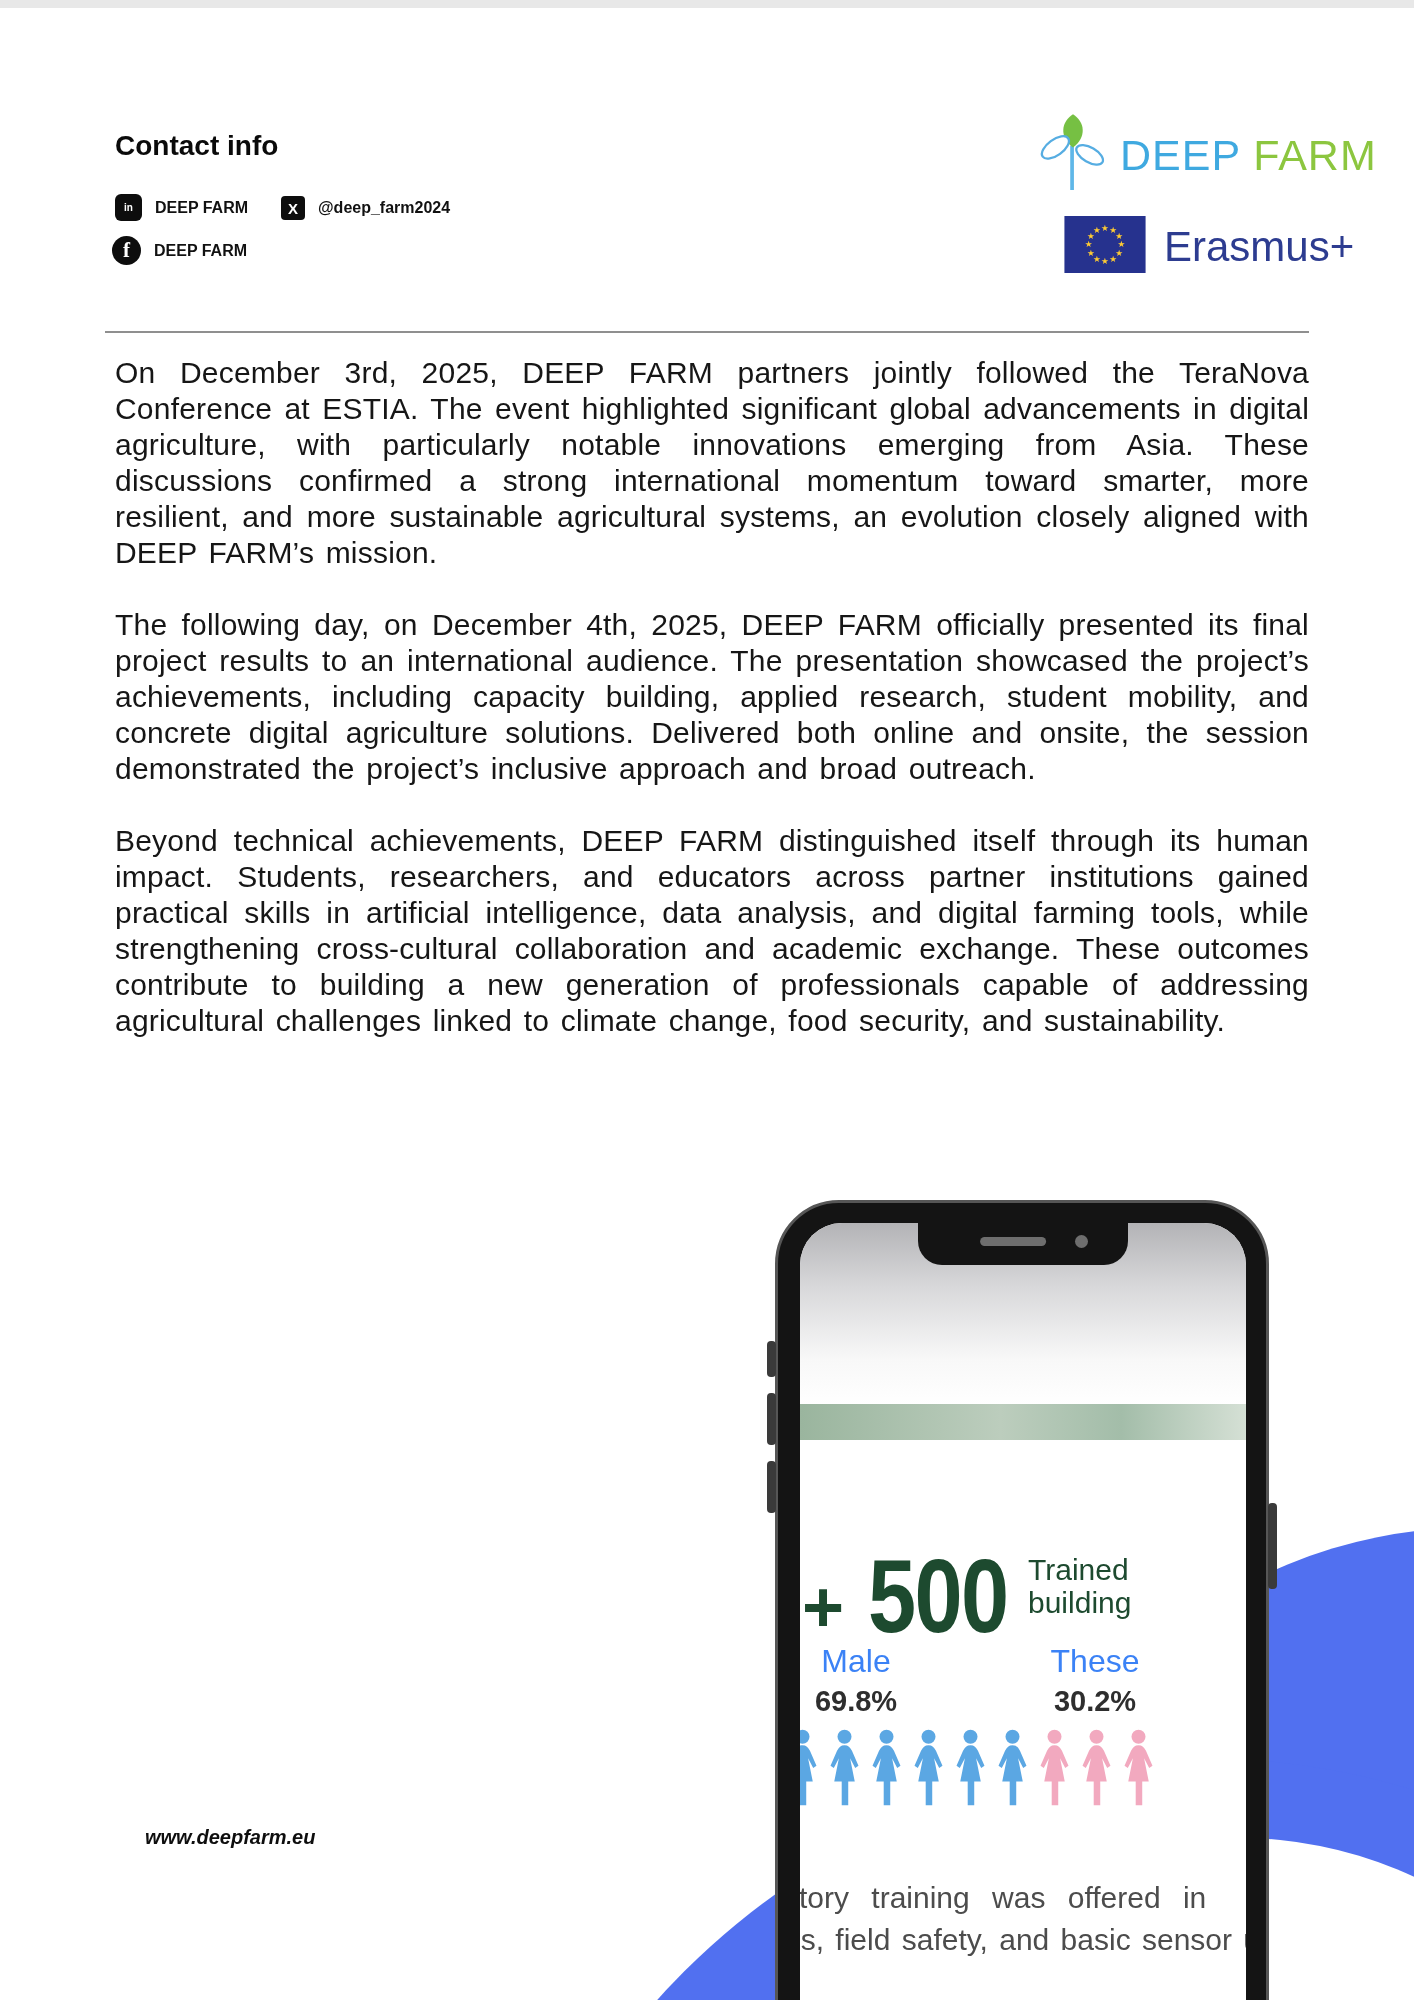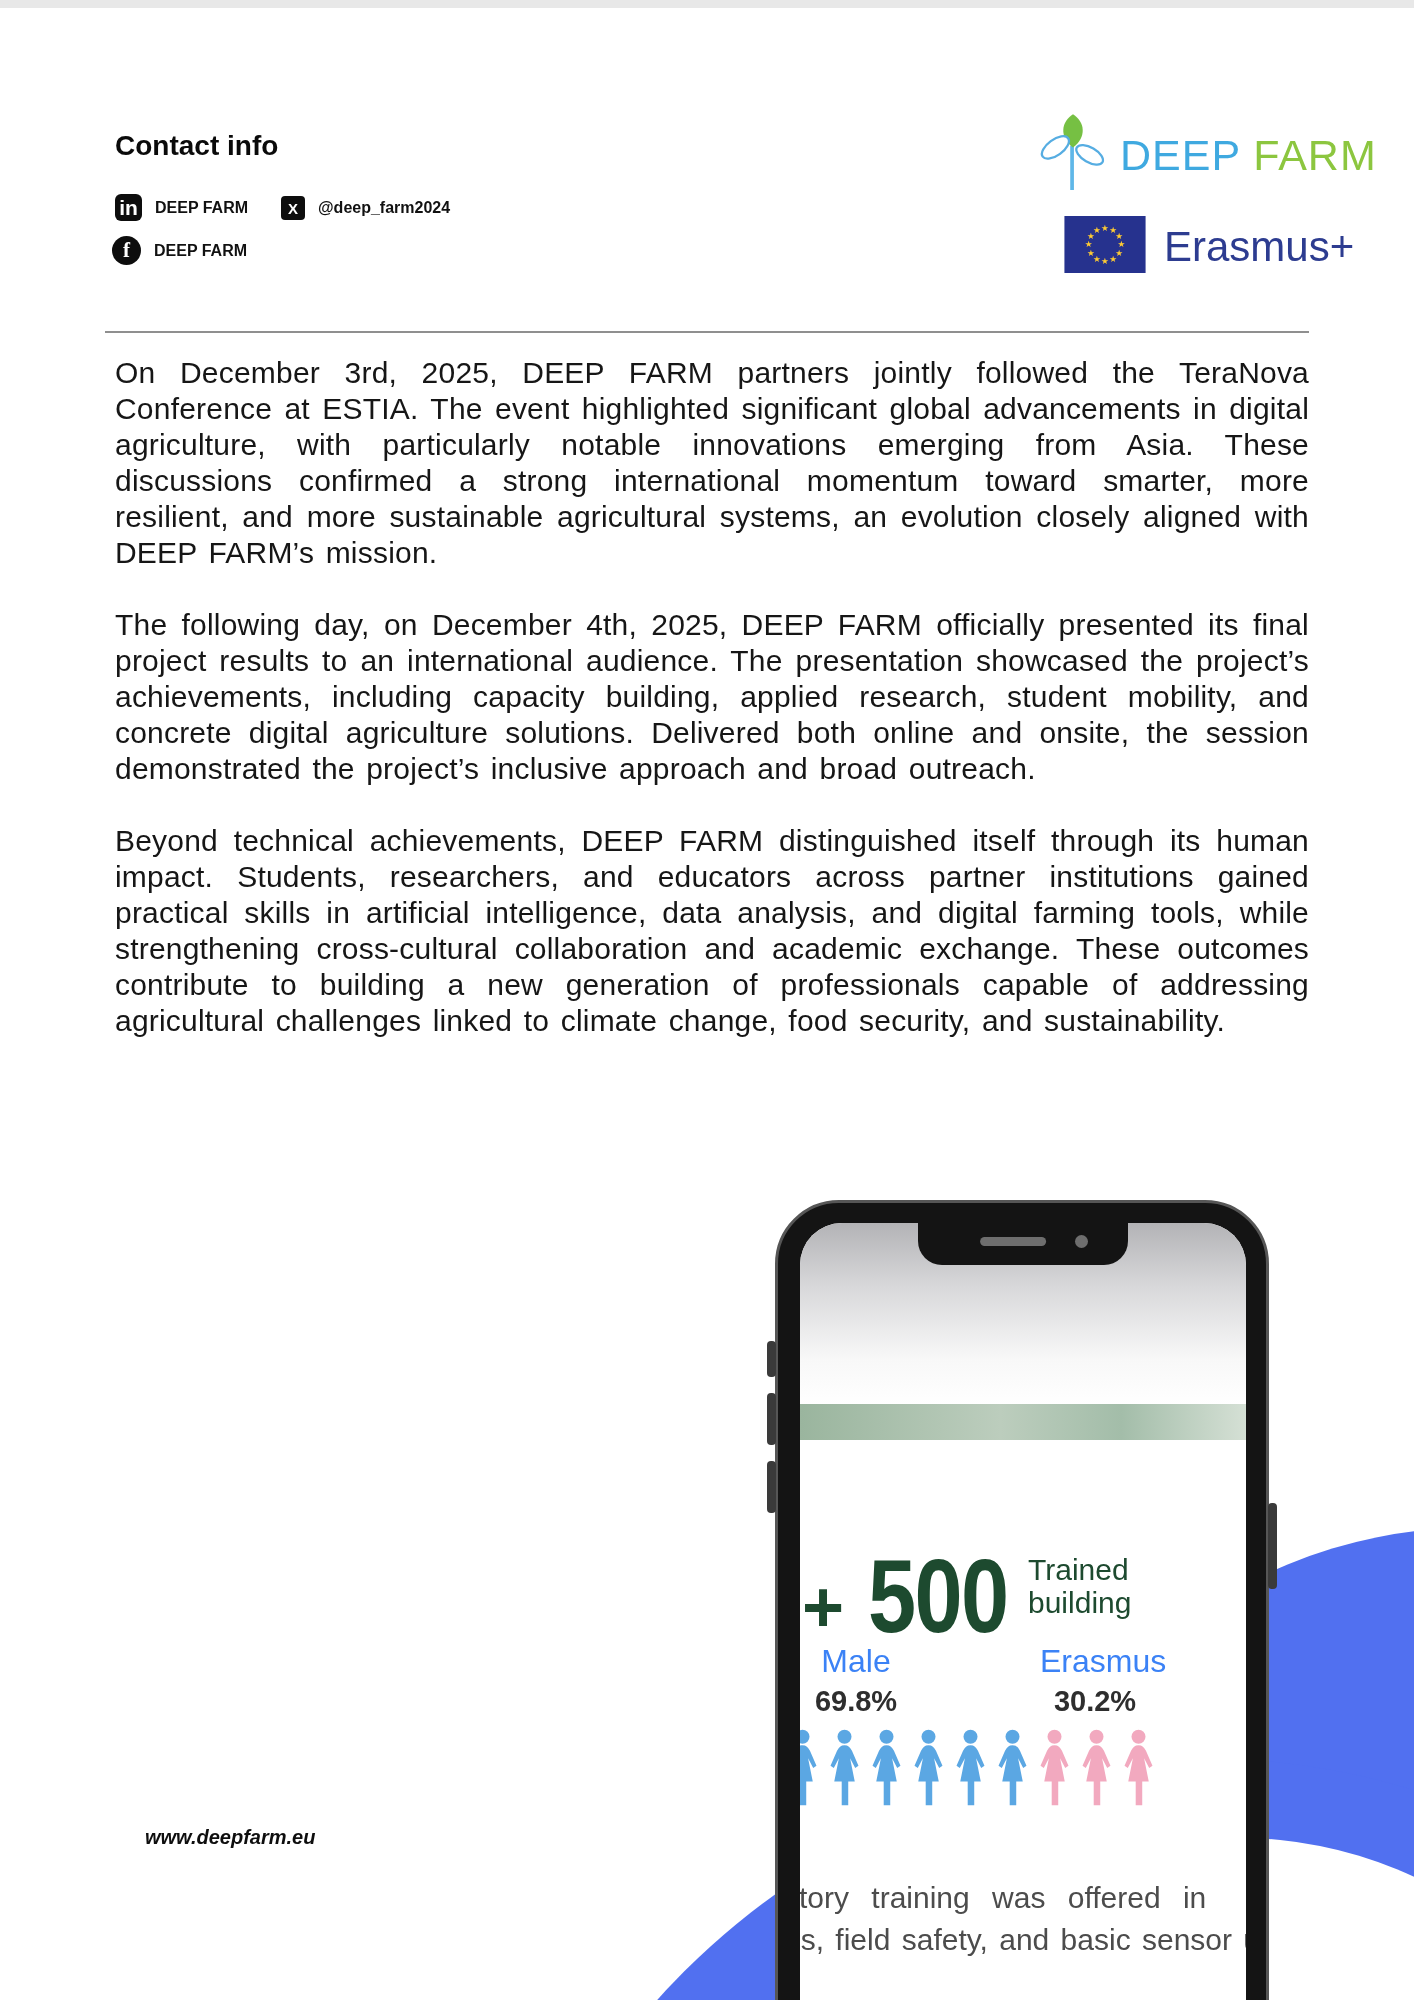--- a/index.html
+++ b/index.html
@@ -9,21 +9,21 @@
     font-family:"Liberation Sans",sans-serif;color:#141414;
   }
 
   
   .contact-title{position:absolute;left:115px;top:122px;font-size:28px;font-weight:bold;color:#0a0a0a;}
   .social{position:absolute;display:flex;align-items:center;gap:13px;font-size:16px;font-weight:bold;color:#111;}
   .social.linkedin{left:115px;top:186px;}
   .social.x{left:281px;top:188px;}
   .social.facebook{left:112px;top:228px;}
   .sicon{display:flex;align-items:center;justify-content:center;background:#0d0d0d;color:#fff;flex:0 0 auto;}
-  .sicon.li{width:27px;height:27px;border-radius:6px;font-size:21px;font-weight:bold;}
+  .sicon.li{width:27px;height:27px;border-radius:6px;font-size:10px;font-weight:bold;}
   .sicon.xx{width:24px;height:24px;border-radius:4px;font-size:15px;font-weight:bold;}
   .sicon.fb{width:29px;height:29px;border-radius:50%;font-size:21px;font-weight:bold;font-family:"Liberation Serif",serif;}
 
   
   .brand{position:absolute;left:1036px;top:104px;display:flex;align-items:center;gap:10px;}
   .brand-name{font-size:43px;letter-spacing:1px;white-space:nowrap;}
   .brand-name .deep{color:var(--color-brand_blue,#3fa9e0);}
   .brand-name .farm{color:var(--color-brand_green,#8cc63f);}
   .erasmus{position:absolute;left:1063px;top:208px;display:flex;align-items:center;gap:17px;}
   .erasmus-name{font-size:42px;color:var(--color-erasmus_blue,#2d3c90);}
@@ -177,21 +177,21 @@
           <span>Trained</span><br>
           <span>building</span>
         </span>
       </div>
 
       <div class="gcol male">
         <div class="glabel">Male</div>
         <div class="gvalue">69.8%</div>
       </div>
       <div class="gcol female">
-        <div class="glabel">Erasmus</div>
+        <div class="glabel">These</div>
         <div class="gvalue">30.2%</div>
       </div>
 
       <div class="icons-row"><span class="person male"><svg viewBox="0 0 44 84" xmlns="http://www.w3.org/2000/svg">
     <circle cx="22" cy="8.5" r="7.5" fill="currentColor"></circle>
     <path fill="currentColor" d="M22,17.5 C26,17.5 28,19.5 30,23.5 L37,39.5 L33.5,42 L28,31.5 L33,56.5 L26,56.5 L26,82 L19,82 L19,56.5 L11,56.5 L16,31.5 L10.5,42 L7,39.5 L14,23.5 C16,19.5 18,17.5 22,17.5 Z"></path>
   </svg></span><span class="person male"><svg viewBox="0 0 44 84" xmlns="http://www.w3.org/2000/svg">
     <circle cx="22" cy="8.5" r="7.5" fill="currentColor"></circle>
     <path fill="currentColor" d="M22,17.5 C26,17.5 28,19.5 30,23.5 L37,39.5 L33.5,42 L28,31.5 L33,56.5 L26,56.5 L26,82 L19,82 L19,56.5 L11,56.5 L16,31.5 L10.5,42 L7,39.5 L14,23.5 C16,19.5 18,17.5 22,17.5 Z"></path>
   </svg></span><span class="person male"><svg viewBox="0 0 44 84" xmlns="http://www.w3.org/2000/svg">

